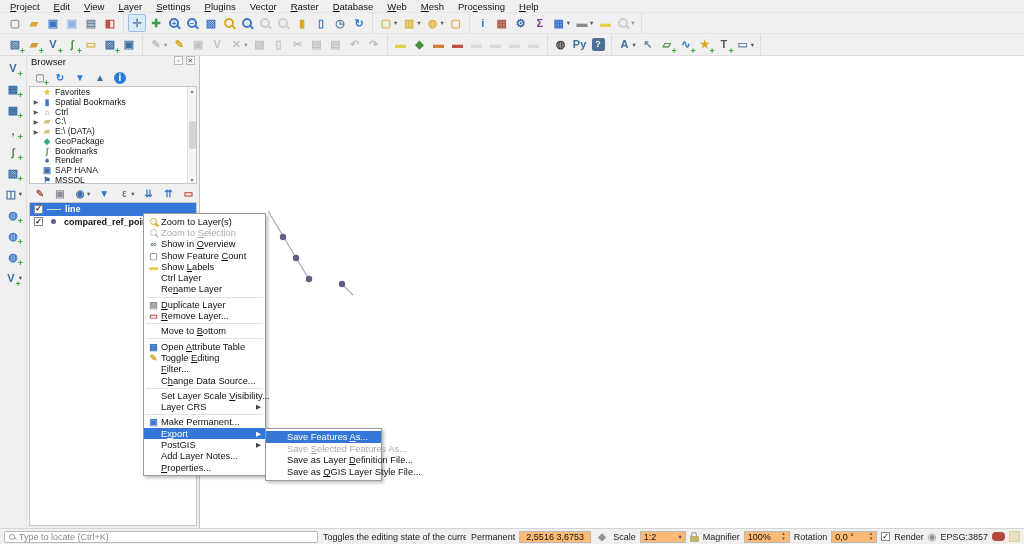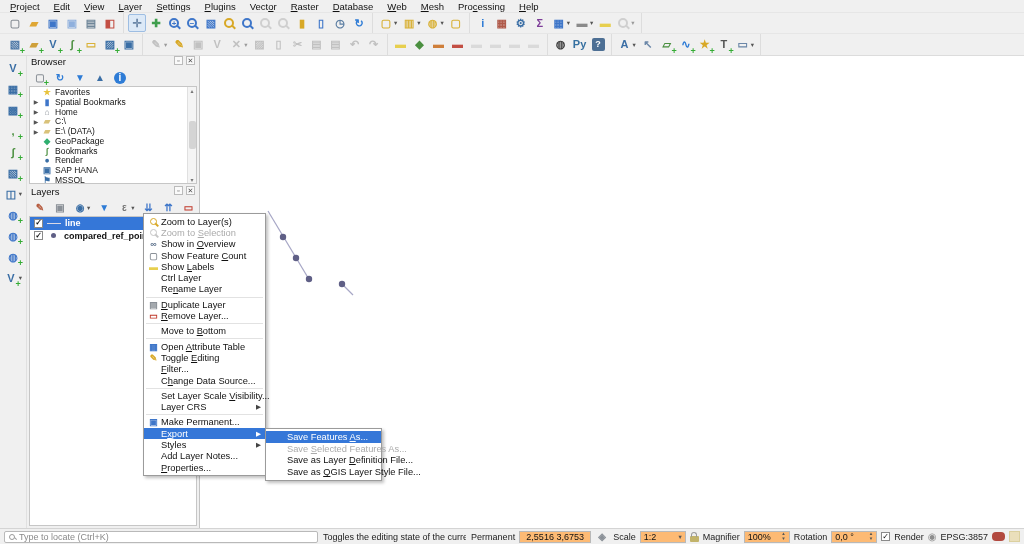--- a/index.html
+++ b/index.html
@@ -421,21 +421,21 @@
             <span>Favorites</span>
           </div>
           <div class="b-row">
             <span class="b-arrow">▶</span>
             <span class="b-icon" style="color: rgb(62, 118, 201);">▮</span>
             <span>Spatial Bookmarks</span>
           </div>
           <div class="b-row">
             <span class="b-arrow">▶</span>
             <span class="b-icon" style="color: rgb(138, 144, 151);">⌂</span>
-            <span>Home</span>
+            <span>Ctrl</span>
           </div>
           <div class="b-row">
             <span class="b-arrow">▶</span>
             <span class="b-icon" style="color: rgb(217, 194, 122);">▰</span>
             <span>C:\</span>
           </div>
           <div class="b-row">
             <span class="b-arrow">▶</span>
             <span class="b-icon" style="color: rgb(217, 194, 122);">▰</span>
             <span>E:\ (DATA)</span>
@@ -467,27 +467,20 @@
           </div>
           <div class="vscroll">
             <span>▴</span>
             <div class="thumb"></div>
             <span>▾</span>
           </div>
       </div>
     </div>
 
     <div class="panel" id="layers-panel">
-      <div class="panel-header">
-        <span>Layers</span>
-        <span class="pbtns">
-          <span class="pbtn">▫</span>
-          <span class="pbtn">✕</span>
-        </span>
-      </div>
       <div class="panel-toolbar" id="layers-toolbar">
           <span class="tbtn">
             <span class="glyph" style="color: rgb(181, 89, 60);">✎</span>
           </span>
           <span class="tbtn">
             <span class="glyph" style="color: rgb(138, 144, 151);">▣</span>
           </span>
           <span class="tbtn">
             <span class="glyph" style="color: rgb(58, 110, 165);">◉</span>
             <span class="dd">▾</span>
@@ -613,21 +606,21 @@
       <span class="cm-icon" style="color: rgb(62, 118, 201);">▣</span>
       <span class="cm-label">Make Permanent...</span>
     </div>
     <div class="cm-item selected">
       <span class="cm-icon"></span>
       <span class="cm-label">E<u>x</u>port</span>
       <span class="cm-arrow">▶</span>
     </div>
     <div class="cm-item">
       <span class="cm-icon"></span>
-      <span class="cm-label">Styles</span>
+      <span class="cm-label">PostGIS</span>
       <span class="cm-arrow">▶</span>
     </div>
     <div class="cm-item">
       <span class="cm-icon"></span>
       <span class="cm-label">Add Layer Notes...</span>
     </div>
     <div class="cm-item">
       <span class="cm-icon"></span>
       <span class="cm-label"><u>P</u>roperties...</span>
     </div>

